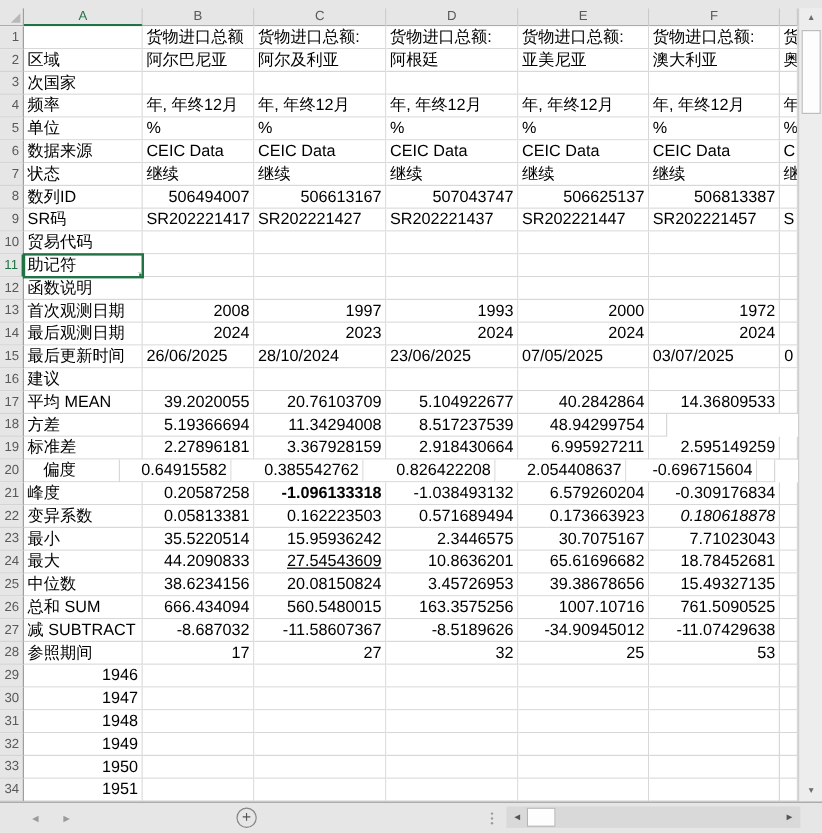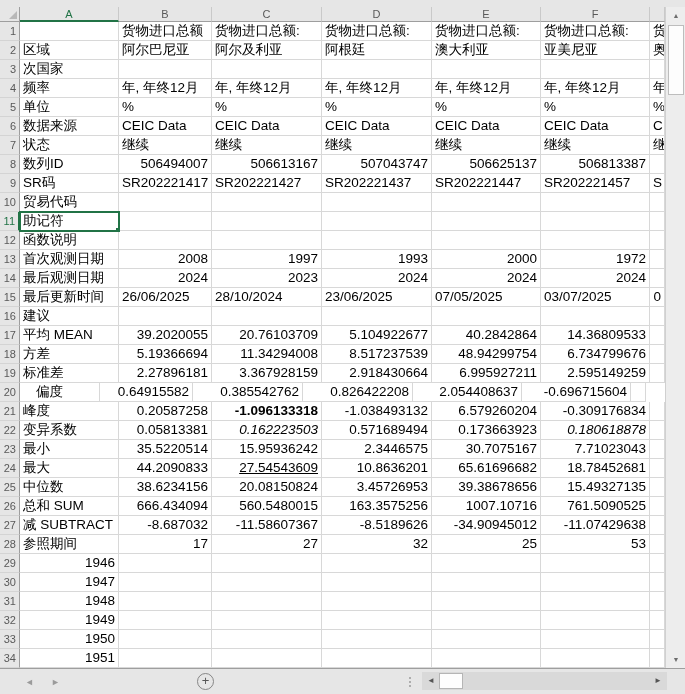--- a/index.html
+++ b/index.html
@@ -103,22 +103,22 @@
         <div class="c" style="width: 109px;">货物进口总额:</div>
         <div class="c" style="width: 109px;">货物进口总额:</div>
         <div class="c" style="width: 15px;">货</div>
       </div>
       <div class="grow">
         <div class="rh">2</div>
         <div class="c" style="width: 99px;">区域</div>
         <div class="c" style="width: 93px;">阿尔巴尼亚</div>
         <div class="c" style="width: 110px;">阿尔及利亚</div>
         <div class="c" style="width: 110px;">阿根廷</div>
+        <div class="c" style="width: 109px;">亚美尼亚</div>
         <div class="c" style="width: 109px;">澳大利亚</div>
-        <div class="c" style="width: 109px;">亚美尼亚</div>
         <div class="c" style="width: 15px;">奥</div>
       </div>
       <div class="grow">
         <div class="rh">3</div>
         <div class="c" style="width: 99px;">次国家</div>
         <div class="c" style="width: 93px;"></div>
         <div class="c" style="width: 110px;"></div>
         <div class="c" style="width: 110px;"></div>
         <div class="c" style="width: 109px;"></div>
         <div class="c" style="width: 109px;"></div>
@@ -264,21 +264,20 @@
         <div class="c r" style="width: 109px;">14.36809533</div>
         <div class="c" style="width: 15px;"></div>
       </div>
       <div class="grow">
         <div class="rh">18</div>
         <div class="c" style="width: 99px;">方差</div>
         <div class="c r" style="width: 93px;">5.19366694</div>
         <div class="c r" style="width: 110px;">11.34294008</div>
         <div class="c r" style="width: 110px;">8.517237539</div>
         <div class="c r" style="width: 109px;">48.94299754</div>
-        <div class="c r" style="width: 109px;">6.734799676</div>
         <div class="c" style="width: 15px;"></div>
       </div>
       <div class="grow">
         <div class="rh">19</div>
         <div class="c" style="width: 99px;">标准差</div>
         <div class="c r" style="width: 93px;">2.27896181</div>
         <div class="c r" style="width: 110px;">3.367928159</div>
         <div class="c r" style="width: 110px;">2.918430664</div>
         <div class="c r" style="width: 109px;">6.995927211</div>
         <div class="c r" style="width: 109px;">2.595149259</div>
@@ -301,21 +300,21 @@
         <div class="c r" style="width: 110px; font-weight: bold;">-1.096133318</div>
         <div class="c r" style="width: 110px;">-1.038493132</div>
         <div class="c r" style="width: 109px;">6.579260204</div>
         <div class="c r" style="width: 109px;">-0.309176834</div>
         <div class="c" style="width: 15px;"></div>
       </div>
       <div class="grow">
         <div class="rh">22</div>
         <div class="c" style="width: 99px;">变异系数</div>
         <div class="c r" style="width: 93px;">0.05813381</div>
-        <div class="c r" style="width: 110px; font-style: italic;">0.162223503</div>
+        <div class="c r" style="width: 110px;">0.162223503</div>
         <div class="c r" style="width: 110px;">0.571689494</div>
         <div class="c r" style="width: 109px;">0.173663923</div>
         <div class="c r" style="width: 109px; font-style: italic;">0.180618878</div>
         <div class="c" style="width: 15px;"></div>
       </div>
       <div class="grow">
         <div class="rh">23</div>
         <div class="c" style="width: 99px;">最小</div>
         <div class="c r" style="width: 93px;">35.5220514</div>
         <div class="c r" style="width: 110px;">15.95936242</div>

